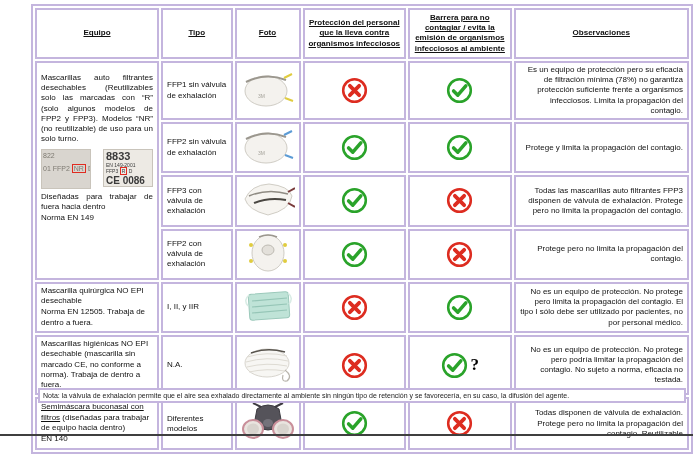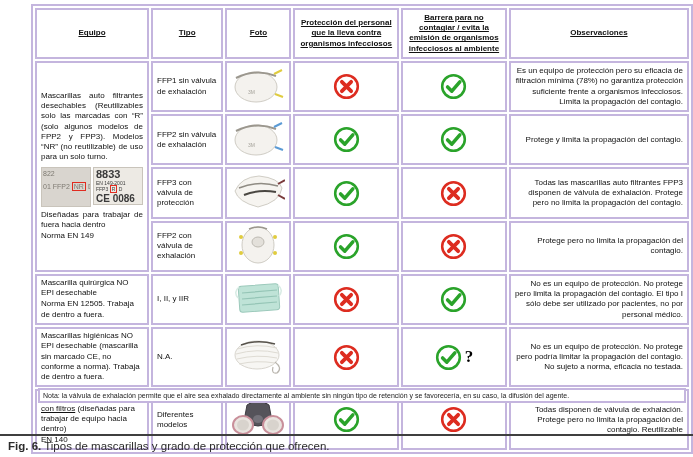--- a/index.html
+++ b/index.html
@@ -12,32 +12,32 @@
               box-sizing:border-box;padding:2px 4px;font-size:8px;line-height:1.28;
               vertical-align:middle;color:#111;}
   table.masks th{font-weight:bold;text-decoration:underline;text-align:center;
               padding:3px 2px;vertical-align:middle;}
   tr.hdr  th{height:32px;}
   tr.r1 td{height:45px;} tr.r2 td{height:44px;} tr.r3 td{height:48px;}
   tr.r4 td{height:42px;} tr.r5 td{height:45px;} tr.r6 td{height:49px;}
   tr.r7 td{height:52px;}
 
   td.equipo{vertical-align:middle;text-align:left;font-size:8px;}
-  td.equipo.big{vertical-align:top;padding-top:28px;text-align:justify;}
+  td.equipo.big{vertical-align:top;padding-top:10px;text-align:justify;}
   td.tipo{font-size:8.5px;text-align:left;padding-left:5px;}
   td.foto{text-align:center;padding:1px;}
   td.mark-cell{text-align:center;}
   td.obs{font-size:8.5px;text-align:right;padding:3px 5px;line-height:1.3;}
 
   .mark{display:inline-block;width:27px;height:27px;vertical-align:middle;}
   .mark svg{display:block;width:27px;height:27px;}
   .qmark{display:inline-block;font-size:17px;font-weight:bold;color:#000;
          vertical-align:middle;margin-left:3px;font-family:"Liberation Serif",serif;}
 
-  .labels{display:flex;gap:2px;margin:4px 0 3px 0;}
+  .labels{display:flex;gap:12px;margin:4px 0 3px 0;}
   .label-img{border:1px solid #c9c4bb;font-family:"Liberation Sans",sans-serif;}
   .label-img.left{background:#d9d5cf;width:46px;height:34px;padding:2px 1px;
                   color:#7e7a72;overflow:hidden;}
   .label-img.left .lab-l1{font-size:7px;}
   .label-img.left .lab-l2{font-size:7px;margin-top:4px;white-space:nowrap;}
   .label-img.right{background:#edeae4;width:44px;height:34px;padding:1px 2px;
                    color:#3a3a3a;overflow:hidden;}
   .lab-big{font-size:11px;font-weight:bold;line-height:1;}
   .lab-tiny{font-size:5px;line-height:1.2;white-space:nowrap;}
   .lab-ce{font-size:10px;font-weight:bold;margin-top:1px;}
@@ -144,21 +144,21 @@
       <td class="mark-cell">
         <span class="mark"><svg viewBox="0 0 32 32">
                 <circle cx="16" cy="16" r="13.4" fill="none" stroke="#2aa32a" stroke-width="3"></circle>
                 <path d="M9 16.5 L14 21.5 L23.5 10.5" fill="none" stroke="#2aa32a" stroke-width="4.2" stroke-linecap="round" stroke-linejoin="round"></path>
               </svg></span>
       </td>
       <td class="obs">Protege y limita la propagación del contagio.</td>
     </tr>
 
     <tr class="r3">
-      <td class="tipo">FFP3 con válvula de protección</td>
+      <td class="tipo">FFP3 con válvula de exhalación</td>
       <td class="foto">
         <svg width="54" height="40" viewBox="0 0 54 40">
           <path d="M4 20 Q10 6 28 5 Q48 7 51 17 Q49 31 27 36 Q7 31 4 20 Z" fill="#f6f4f0" stroke="#d0cdc5"></path>
           <path d="M8 17 Q27 9 47 15" fill="none" stroke="#8f8b83" stroke-width="1.5"></path>
           <path d="M13 24 Q28 18 45 21" fill="none" stroke="#4a4742" stroke-width="2"></path>
           <path d="M47 13 L54 9 M47 24 L54 28" stroke="#7a3b3b" stroke-width="2"></path>
         </svg>
       </td>
       <td class="mark-cell">
         <span class="mark"><svg viewBox="0 0 32 32">
@@ -292,17 +292,14 @@
       <td class="obs">Todas disponen de válvula de exhalación. Protege pero no limita la propagación del contagio. Reutilizable</td>
     </tr>
   </tbody>
     </table>
 
   <div class="note-box">Nota: la válvula de exhalación permite que el aire sea exhalado directamente al ambiente sin ningún tipo de retención y se favorecería, en su caso, la difusión del agente.</div>
 
 
   <div class="rule"></div>
 
-  <div class="caption">
-    <span class="bold">Fig. 6.</span><span> Tipos de mascarillas y grado de protección que ofrecen.</span>
-  </div>
 
 </div>
 
 </body></html>

